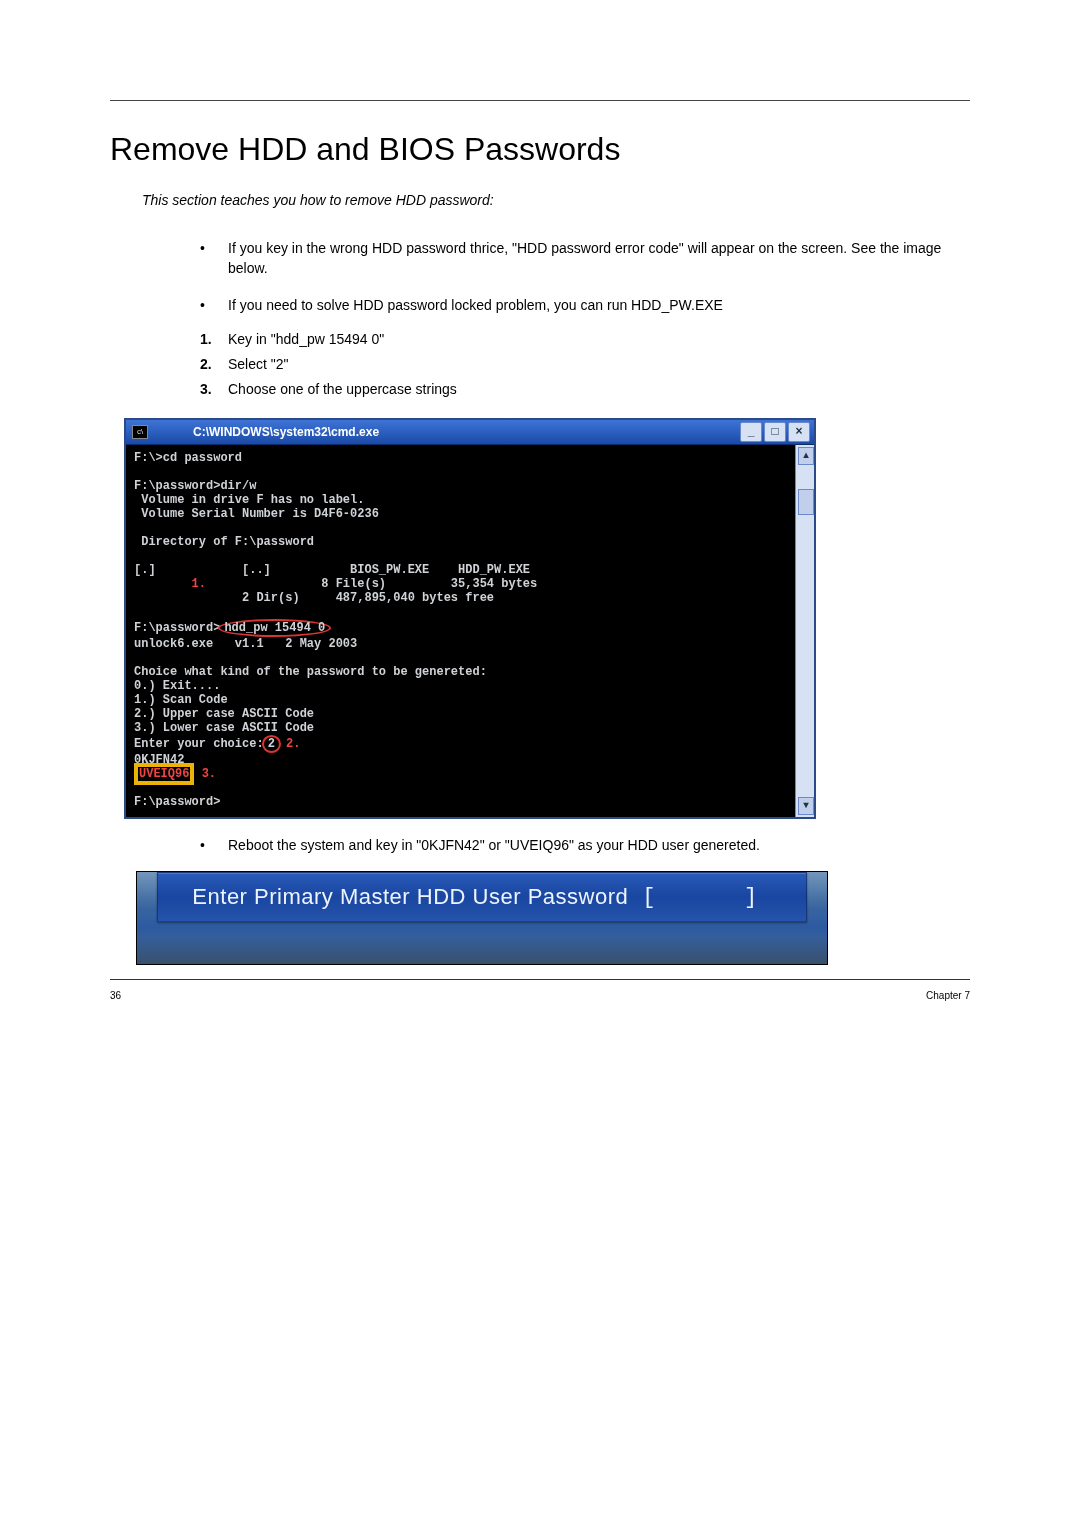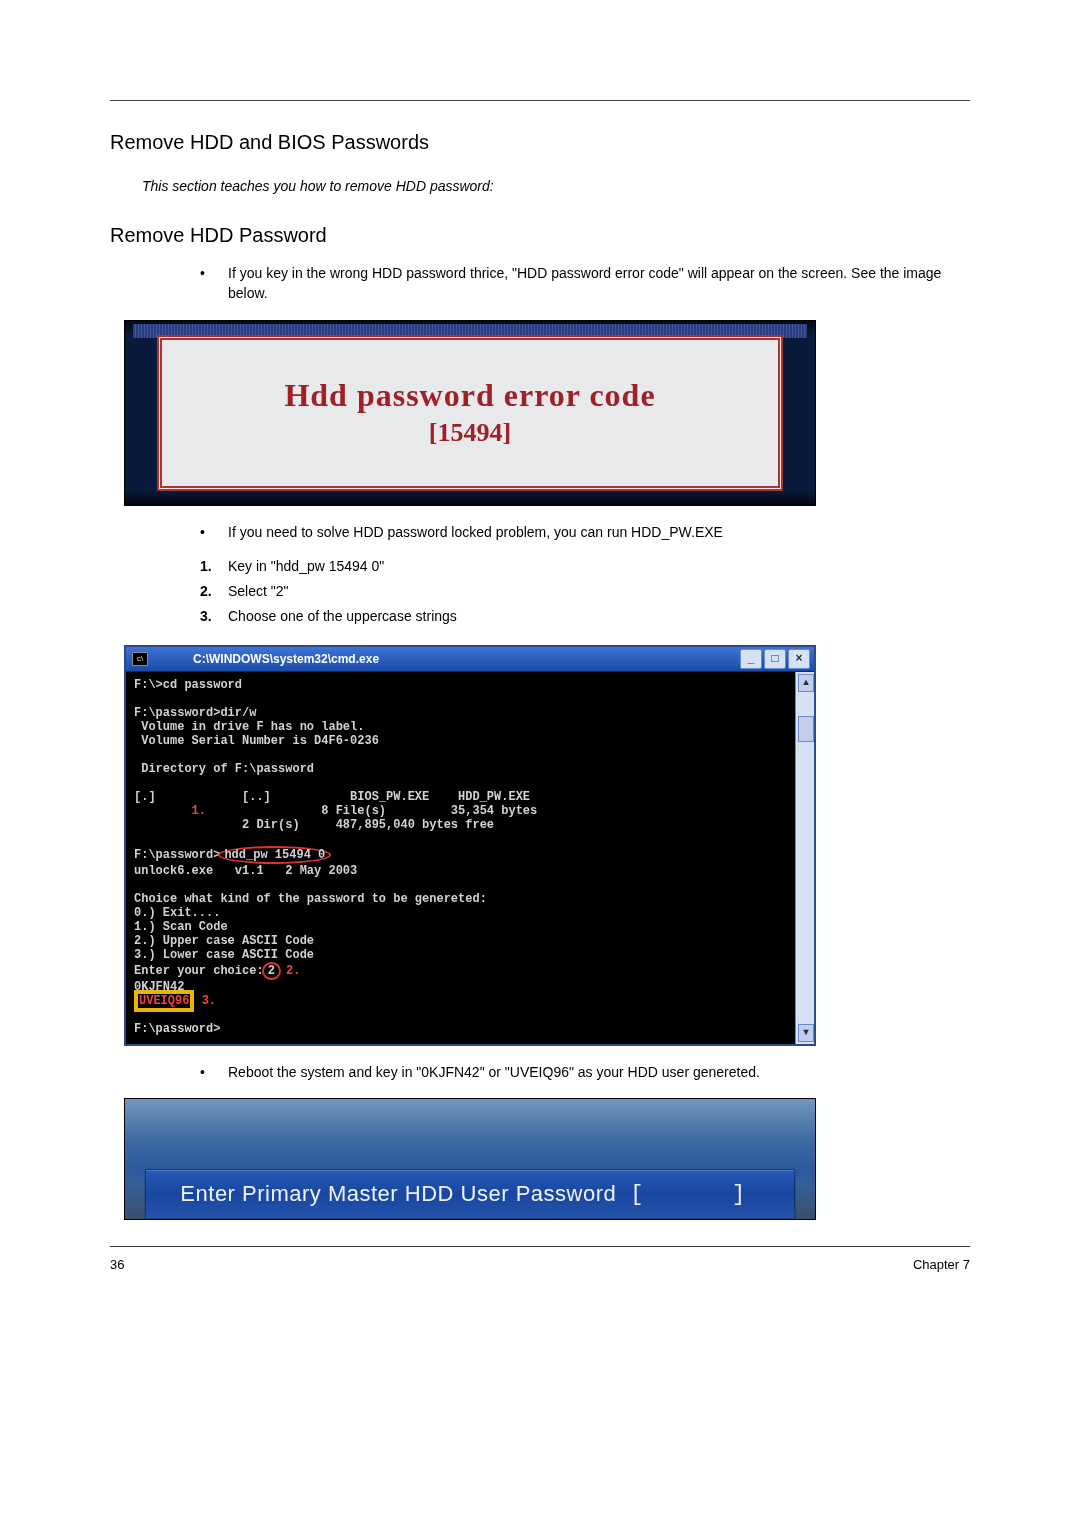--- a/index.html
+++ b/index.html
@@ -1,19 +1,19 @@
 <!DOCTYPE html>
 <html><head>
 <meta charset="utf-8">
 <style>
   html,body{margin:0;padding:0;background:#fff;}
   body{width:1080px;margin:0 auto;font-family:Arial,Helvetica,sans-serif;color:#000;}
   .page{padding:60px 110px 40px 110px;box-sizing:border-box;min-height:1527px;position:relative;}
   hr.rule{border:none;border-top:1px solid #444;margin:40px 0 30px;}
-  h1.title{font-size:20px;font-weight:400;margin:13px 0 24px 0;font-family:Arial,sans-serif;}
+  h1.title{font-size:32px;font-weight:400;margin:13px 0 24px 0;font-family:Arial,sans-serif;}
   .intro{font-size:14px;margin:0 0 30px 32px;font-style:italic;}
   h2.subtitle{font-size:20px;font-weight:400;margin:0 0 12px 0;}
   ul.bul{list-style:none;margin:16px 0 14px 90px;padding:0;}
   ul.bul li{font-size:14px;line-height:1.45;margin:0 0 4px 0;position:relative;padding-left:28px;}
   ul.bul li::before{content:"•";position:absolute;left:0;top:0;}
   ol.steps{margin:0 0 14px 72px;padding:0;list-style:none;counter-reset:st;}
   ol.steps li{font-size:14px;line-height:1.5;margin:0 0 4px 18px;position:relative;padding-left:28px;counter-increment:st;}
   ol.steps li::before{content:counter(st)".";font-weight:bold;position:absolute;left:0;}
 
   
@@ -45,58 +45,50 @@
   .cmd-scroll{width:18px;background:#d6e2f4;border-left:1px solid #6a8acc;position:relative;}
   .cmd-scroll .arrow{position:absolute;left:2px;width:14px;height:16px;background:#c0d0ec;
     border:1px solid #6a8acc;font:700 10px/14px Arial;text-align:center;color:#234;}
   .cmd-scroll .up{top:2px;} .cmd-scroll .down{bottom:2px;}
   .cmd-scroll .thumb{position:absolute;left:2px;top:44px;width:14px;height:24px;background:#c0d0ec;border:1px solid #6a8acc;}
   .circ{display:inline-block;border:2px solid #d33;border-radius:50%;padding:0 4px;margin:0 -2px;}
   .redlbl{color:#e44;}
   .redbox{color:#e44;border:4px solid #eab308;padding:0 1px;}
 
   
-  .panel3{margin:16px 0 0 14px;width:692px;height:122px;
+  .panel3{margin:16px 0 0 26px;width:692px;height:94px;
     background:linear-gradient(#5a84b0,#3d6aa0 30%,#2d5aa0 60%,#4a6a90);
-    border:1px solid #000;box-sizing:border-box;display:flex;align-items:flex-end;justify-content:center;
+    border:1px solid #000;box-sizing:border-box;display:flex;align-items:flex-start;justify-content:center;
     position:relative;font-family:"Trebuchet MS","Verdana",sans-serif;overflow:hidden;}
   .panel3::before{content:"";position:absolute;inset:0;
     background:linear-gradient(rgba(255,255,255,.15),transparent 40%,transparent 70%,rgba(0,0,0,.25));}
   .panel3 .bar{background:linear-gradient(#2a5ab8,#1846a0 50%,#2654ac);width:94%;height:48px;
     border:1px solid rgba(0,0,0,.3);display:flex;align-items:center;justify-content:center;
     color:#eef4ff;font-size:22px;letter-spacing:.5px;font-weight:500;z-index:1;
     box-shadow:0 1px 2px rgba(0,0,0,.4),inset 0 1px rgba(255,255,255,.18);}
   .panel3 .bracket{font-family:"Courier New",monospace;padding:0 14px;}
 
-  .footer{display:flex;justify-content:space-between;font-size:13px;margin-top:26px;
+  .footer{display:flex;justify-content:space-between;font-size:10px;margin-top:14px;
     border-top:1px solid #333;padding-top:10px;}
 </style>
 </head>
 <body>
 
 <div class="page">
   <hr class="rule">
 
   <h1 class="title">Remove HDD and BIOS Passwords</h1>
 
   <p class="intro">This section teaches you how to remove HDD password:</p>
 
-  <h2 class="subtitle">Remove HDD Password</h2>
 
   <ul class="bul">
     <li>If you key in the wrong HDD password thrice, "HDD password error code" will appear on the screen. See the image below.</li>
   </ul>
 
-  <div class="panel1">
-    <div class="topbar"></div>
-    <div class="card">
-      <div class="hline">Hdd password error code</div>
-      <div class="hcode">[15494]</div>
-    </div>
-  </div>
 
   <ul class="bul">
     <li>If you need to solve HDD password locked problem, you can run HDD_PW.EXE</li>
   </ul>
 
   <ol class="steps">
     <li>Key in "hdd_pw 15494 0"</li>
     <li>Select "2"</li>
     <li>Choose one of the uppercase strings</li>
   </ol>

